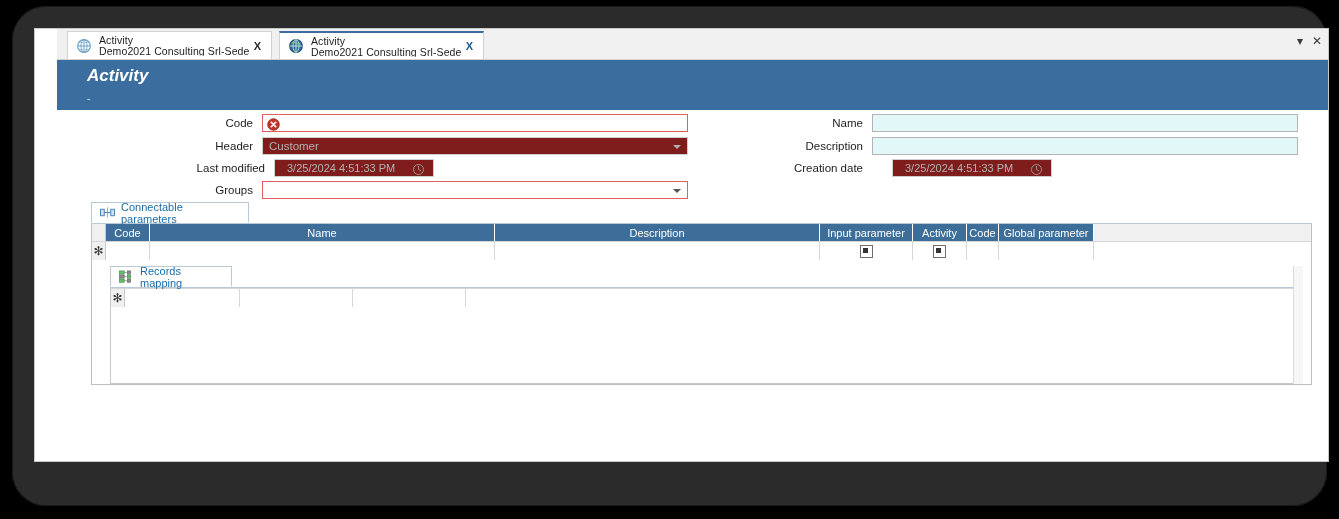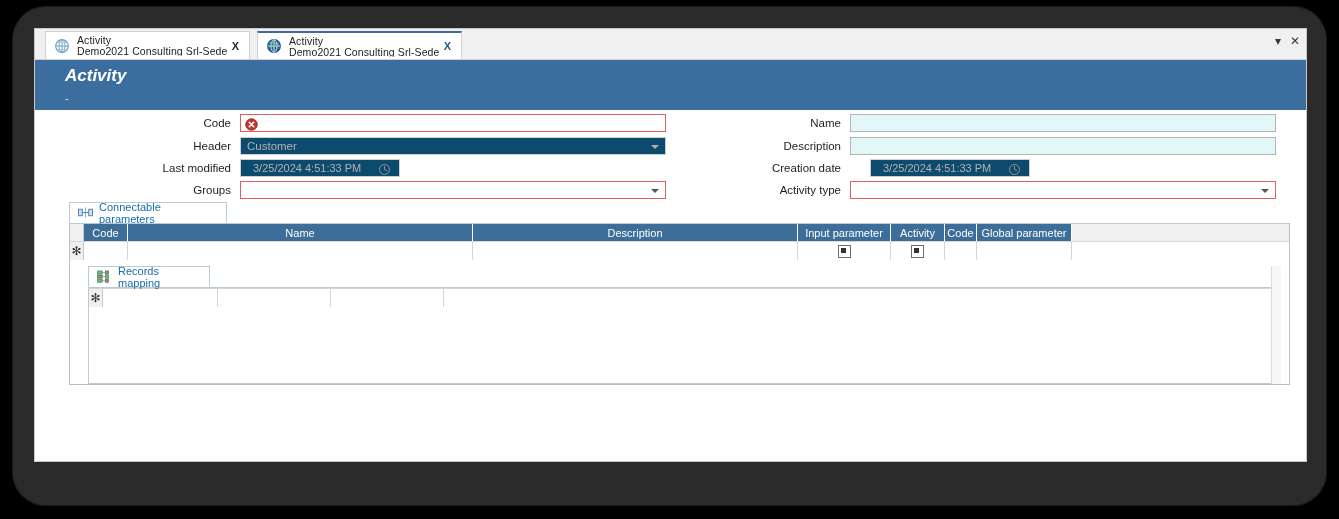--- a/index.html
+++ b/index.html
@@ -27,20 +27,21 @@
   }
   #bezel-inner {
     position: absolute;
     left: 22px;
     top: 22px;
     width: 1271px;
     height: 432px;
     background: #ffffff;
     border: 1px solid #c8c8c8;
     overflow: hidden;
+    padding-left: 22px;
   }
 
   
   #tabstrip {
     position: relative;
     height: 30px;
     background: #f0f0f0;
     border-bottom: 1px solid #d2d2d2;
   }
   .doc-tab {
@@ -157,21 +158,21 @@
     box-sizing: border-box;
     position: relative;
     display: flex;
     align-items: center;
   }
   .inp-cyan {
     background: #e2f8f8;
     border: 1px solid #b4b4b4;
   }
   .inp-readonly {
-    background: #0c4a6e;
+    background: #7f1d1d;
     border: 1px solid #cfcfcf;
     color: #a0a0a0;
   }
   .inp-error {
     background: #ffffff;
     border: 1px solid #e06060;
   }
   .ro-text {
     font-size: 11px;
     color: #b2b2b2;
@@ -402,21 +403,21 @@
       </div>
 
       <div class="frow" style="left:70px; top:26px;">
         <div class="flabel" style="width:126px;">Header</div>
         <div class="fctl inp-readonly" style="width:426px;">
           <span class="nature-text">Customer</span>
           <span class="caret dim"></span>
         </div>
       </div>
 
-      <div class="frow" style="left:70px; top:48px;">
+      <div class="frow" style="left:82px; top:48px;">
         <div class="flabel" style="width:126px;">Last modified</div>
         <div class="fctl inp-readonly" style="width:160px;">
           <span class="ro-text">3/25/2024 4:51:33 PM</span>
           <span class="clock-ic">
             <svg viewBox="0 0 14 14" width="13" height="13">
               <circle cx="7" cy="7" r="5.4" fill="none" stroke="#9a9a9a" stroke-width="1"></circle>
               <path d="M7 3.6 L7 7 L9.4 8.4" stroke="#9a9a9a" stroke-width="1" fill="none" stroke-linecap="round"></path>
             </svg>
           </span>
         </div>
@@ -445,26 +446,20 @@
           <span class="ro-text">3/25/2024 4:51:33 PM</span>
           <span class="clock-ic">
             <svg viewBox="0 0 14 14" width="13" height="13">
               <circle cx="7" cy="7" r="5.4" fill="none" stroke="#9a9a9a" stroke-width="1"></circle>
               <path d="M7 3.6 L7 7 L9.4 8.4" stroke="#9a9a9a" stroke-width="1" fill="none" stroke-linecap="round"></path>
             </svg>
           </span>
         </div>
       </div>
 
-      <div class="frow" style="left:690px; top:70px;">
-        <div class="flabel" style="width:116px;">Activity type</div>
-        <div class="fctl inp-error" style="width:426px;">
-          <span class="caret"></span>
-        </div>
-      </div>
     </div>
 
     <div id="panel1">
       <div class="inner-tabstrip">
         <div class="inner-tab" style="width:158px;">
           <span class="itab-icon">
             <svg viewBox="0 0 16 14" width="15" height="13">
               <rect x="0.5" y="3.5" width="4" height="7" fill="#cfe0ef" stroke="#4a7fae" stroke-width="1"></rect>
               <rect x="11.5" y="3.5" width="4" height="7" fill="#cfe0ef" stroke="#4a7fae" stroke-width="1"></rect>
               <path d="M4.5 7 L11.5 7" stroke="#4a7fae" stroke-width="1.2"></path>

